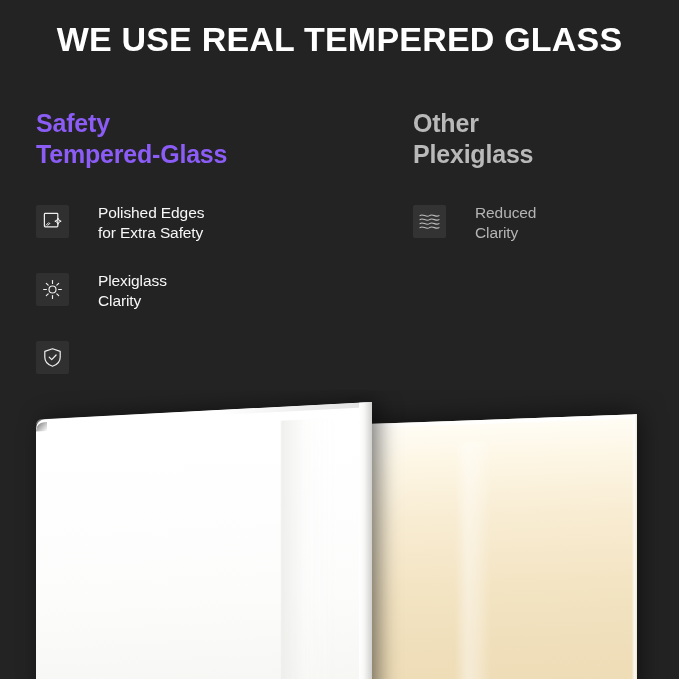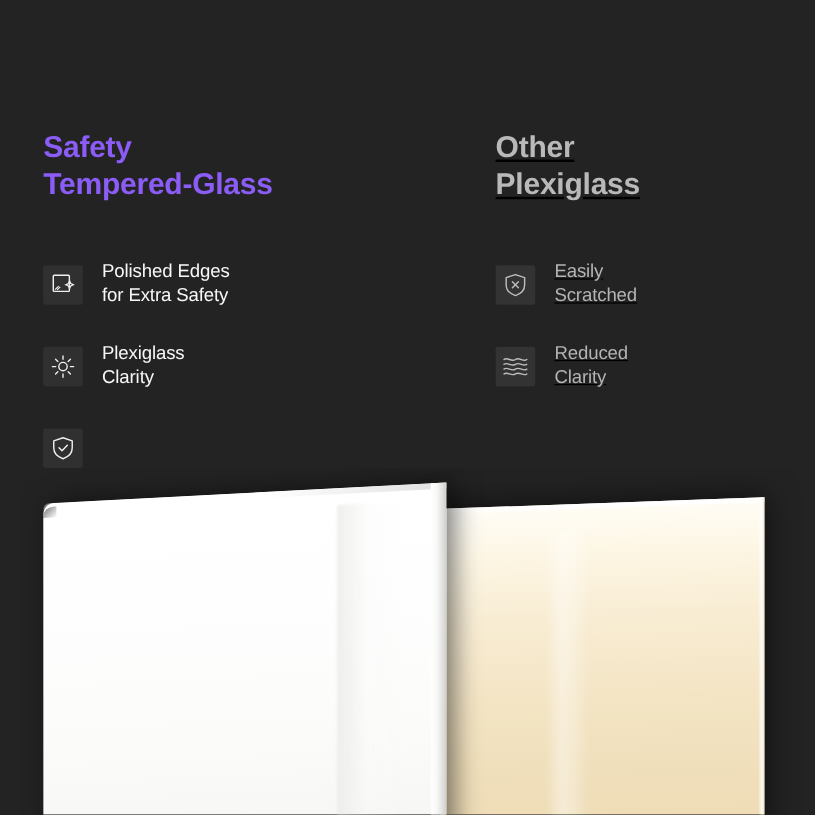--- a/index.html
+++ b/index.html
@@ -28,38 +28,39 @@
     letter-spacing: 0.2px;
     white-space: nowrap;
   }
 
   
   .column {
     position: absolute;
     top: 108px;
   }
   #col-good { left: 36px; width: 330px; }
-  #col-bad  { left: 413px; width: 266px; text-decoration: underline; }
+  #col-bad  { left: 413px; width: 266px; }
 
   .col-title {
     font-size: 25px;
     font-weight: bold;
     line-height: 1.24;
     letter-spacing: -0.2px;
     white-space: pre-line;
   }
   #col-good .col-title { color: #8b5cf6; }
   #col-bad  .col-title { color: #b9b9b9; }
 
   .feature-list { margin-top: 32px; }
 
   .feature-row {
     display: flex;
-    align-items: center;
+    align-items: flex-start;
     height: 68px;
+    gap: 13px;
   }
   .icon-tile {
     flex: 0 0 auto;
     width: 33px; height: 33px;
     background: #303030;
     border-radius: 2px;
     display: flex;
     align-items: center;
     justify-content: center;
     margin-top: 3px;
@@ -209,20 +210,21 @@
     width: 11px; height: 9px;
     background: linear-gradient(135deg, rgba(70,70,70,0.75), rgba(255,255,255,0));
     border-top-left-radius: 8px;
   }
 </style>
 </head>
 <body>
 
 <div id="page">
 
+  <div id="headline">WE USE REAL TEMPERED GLASS</div>
 
   <div class="column" id="col-good">
     <div class="col-title">Safety
 Tempered-Glass</div>
 
     <div class="feature-list">
 
       <div class="feature-row">
         <span class="icon-tile">
           <svg width="21" height="21" viewBox="0 0 21 21" fill="none" stroke="#efefef" stroke-width="1.2">
@@ -266,31 +268,20 @@
     </div>
   </div>
 
   <div class="column" id="col-bad">
     <div class="col-title">Other
 Plexiglass</div>
 
     <div class="feature-list">
 
 
-      <div class="feature-row">
-        <span class="icon-tile">
-          <svg width="21" height="21" viewBox="0 0 21 21" fill="none" stroke="#bdbdbd" stroke-width="1.2" stroke-linecap="round" stroke-linejoin="round">
-            <path d="M10.5 1.8 L18.2 4.4 V10.2 C18.2 14.6 14.9 17.8 10.5 19.3 C6.1 17.8 2.8 14.6 2.8 10.2 V4.4 Z"></path>
-            <path d="M8.0 7.8 L13.0 12.8"></path>
-            <path d="M13.0 7.8 L8.0 12.8"></path>
-          </svg>
-        </span>
-        <span class="feature-label">Easily
-Scratched</span>
-      </div>
 
       <div class="feature-row">
         <span class="icon-tile">
           <svg width="23" height="21" viewBox="0 0 23 21" fill="none" stroke="#bdbdbd" stroke-width="1.15" stroke-linecap="round">
             <path d="M2 4.6 C5 2.2 8 7.0 11.5 4.6 C15 2.2 18 7.0 21 4.6"></path>
             <path d="M2 8.6 C5 6.2 8 11.0 11.5 8.6 C15 6.2 18 11.0 21 8.6"></path>
             <path d="M2 12.6 C5 10.2 8 15.0 11.5 12.6 C15 10.2 18 15.0 21 12.6"></path>
             <path d="M2 16.6 C5 14.2 8 19.0 11.5 16.6 C15 14.2 18 19.0 21 16.6"></path>
           </svg>
         </span>

